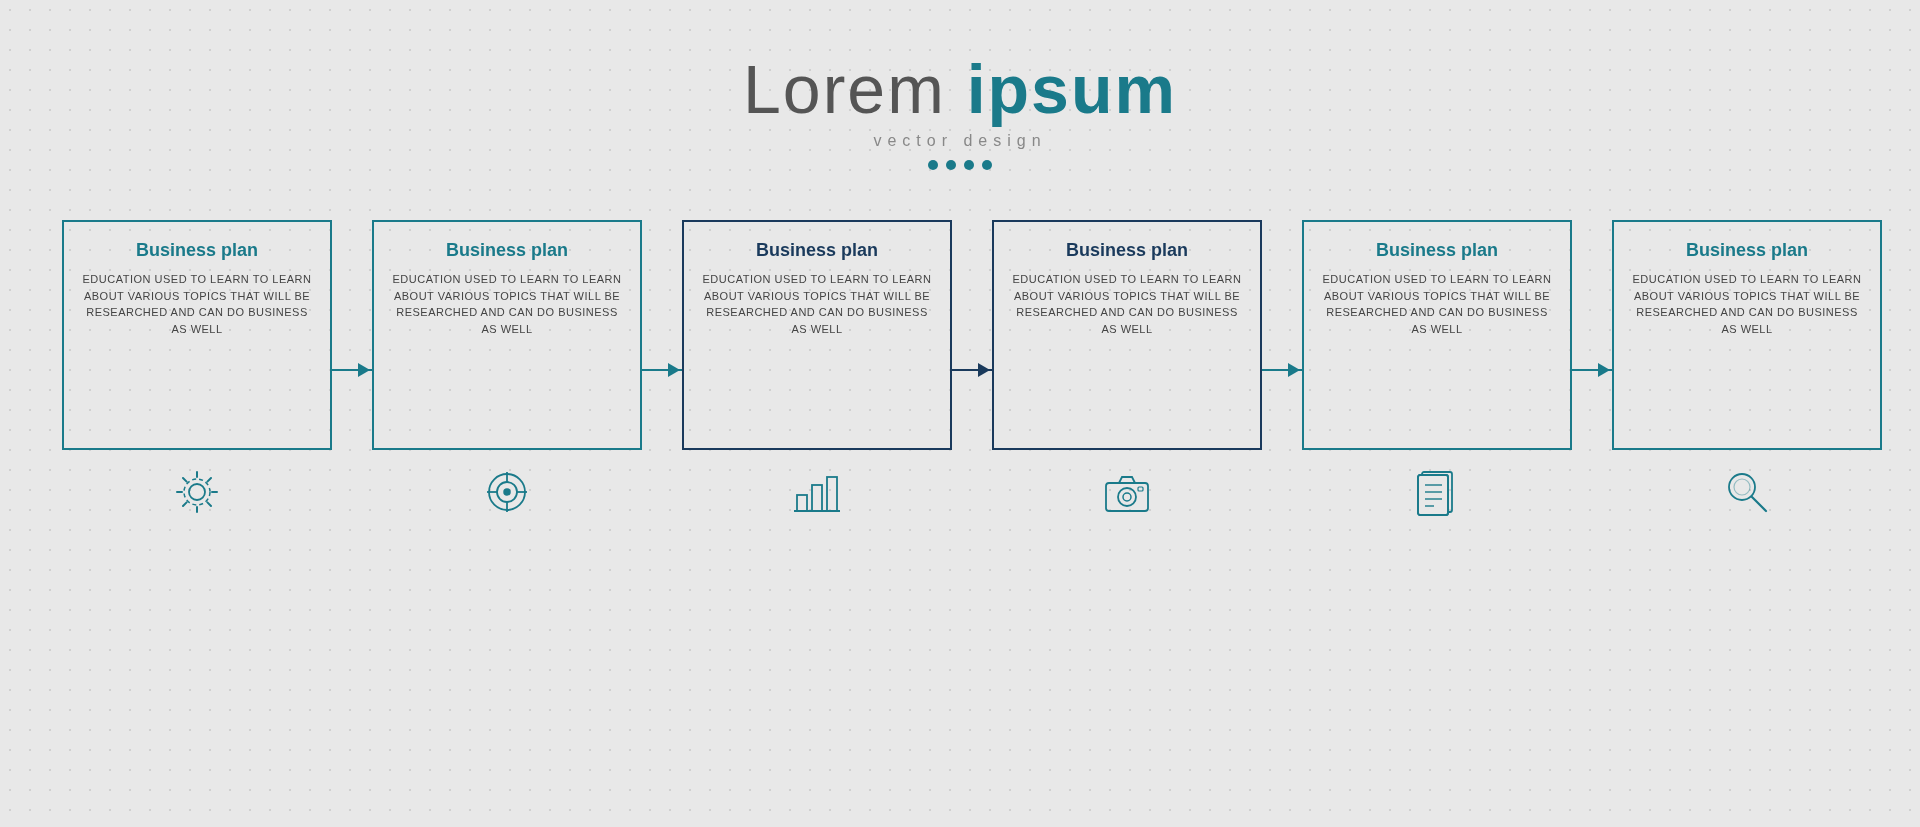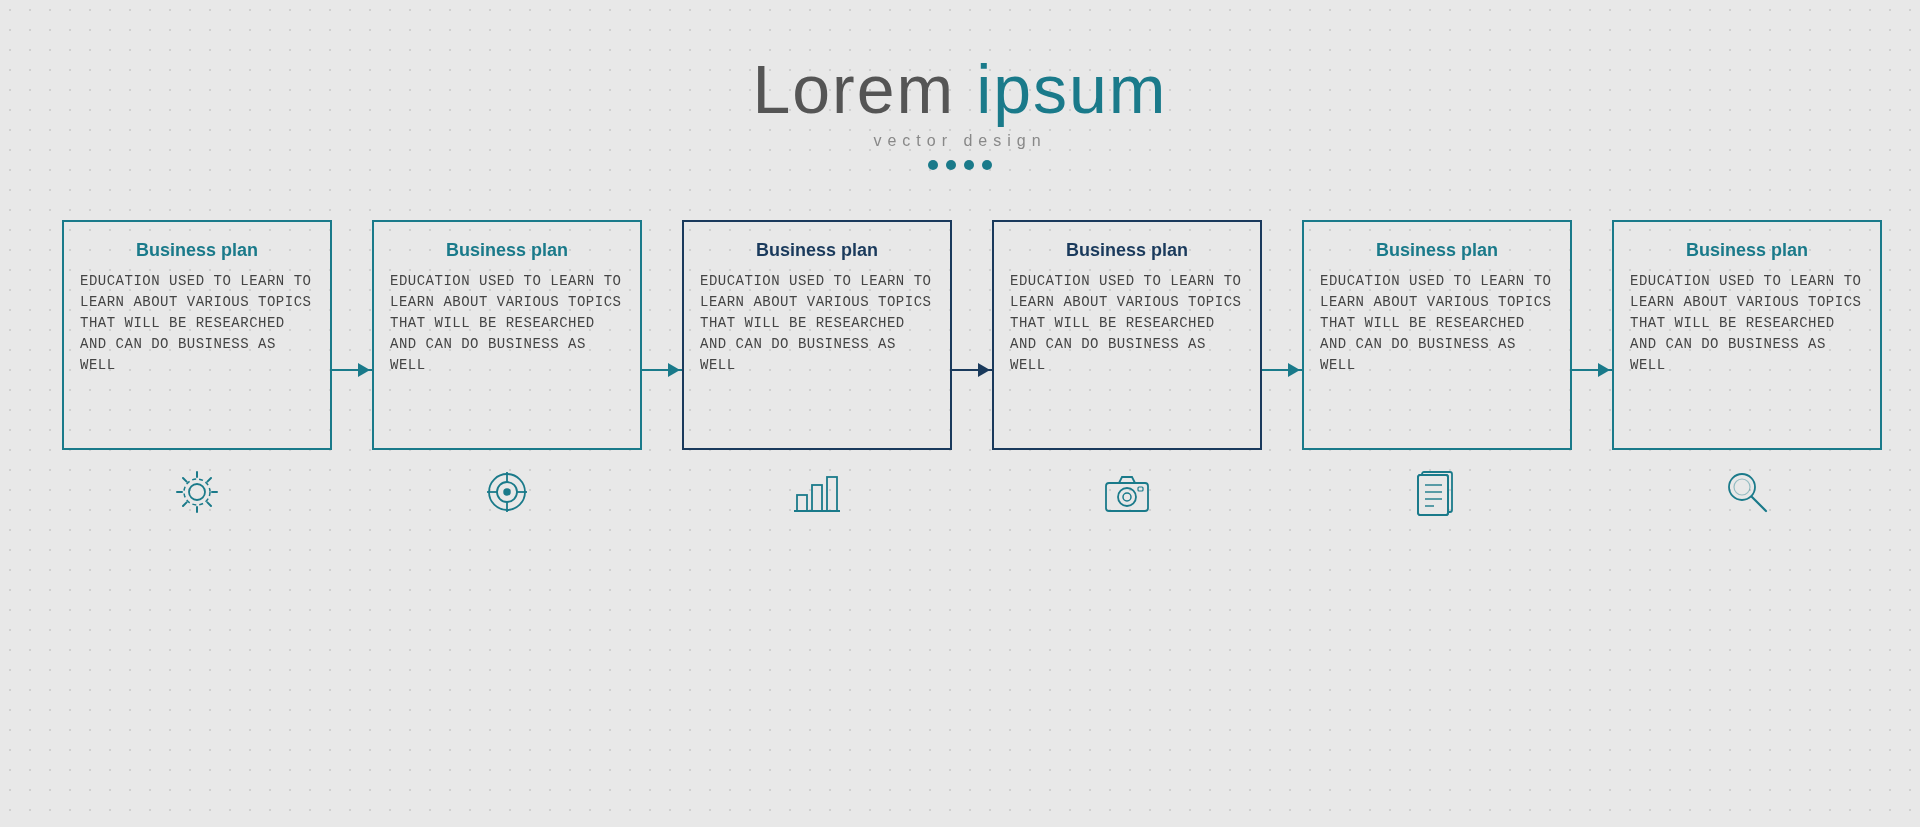--- a/index.html
+++ b/index.html
@@ -26,20 +26,21 @@
 
     .header-title {
       font-size: 68px;
       font-weight: 300;
       color: #555;
       letter-spacing: 2px;
     }
 
     .header-title span.highlight {
       color: #1a7a8a;
+      font-weight: bold;
     }
 
     .header-subtitle {
       font-size: 16px;
       color: #888;
       letter-spacing: 6px;
       margin-top: 4px;
     }
 
     .header-dots {
@@ -85,27 +86,26 @@
 
     .box-title {
       font-size: 18px;
       font-weight: bold;
       color: #1a7a8a;
       text-align: center;
       margin-bottom: 10px;
     }
 
     .box-body {
-      font-size: 14px;
+      font-size: 11px;
       color: #444;
-      text-align: left;
+      text-align: center;
       line-height: 1.5;
       letter-spacing: 0.5px;
       text-transform: uppercase;
-      font-family: Liberation Mono, monospace;
     }
 
     
     .box-dark {
       border-color: #1a3a5c;
     }
 
     .box-dark .box-title {
       color: #1a3a5c;
     }

